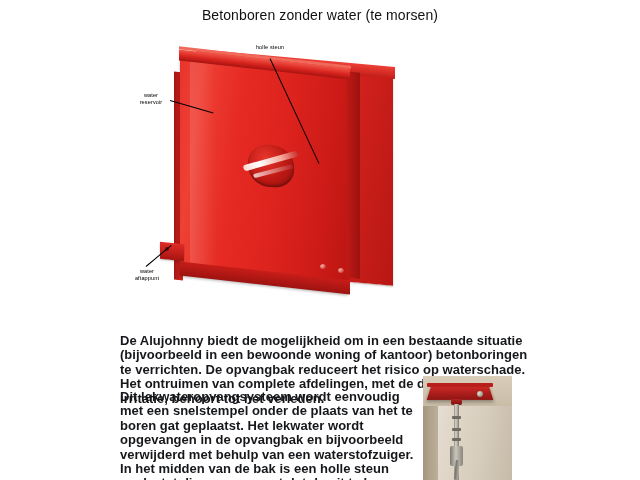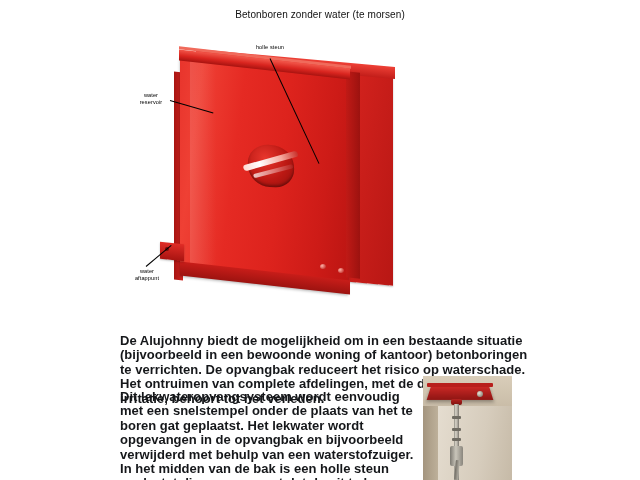--- a/index.html
+++ b/index.html
@@ -22,21 +22,21 @@
     background: #ffffff;
   }
 
   
   .doc-title {
     position: absolute;
     left: 0;
     top: 8px;
     width: 640px;
     text-align: center;
-    font-size: 10px;
+    font-size: 14px;
     line-height: 14px;
     letter-spacing: 0.1px;
     color: #111;
   }
 
   
   .figure-main {
     position: absolute;
     left: 160px;
     top: 50px;

